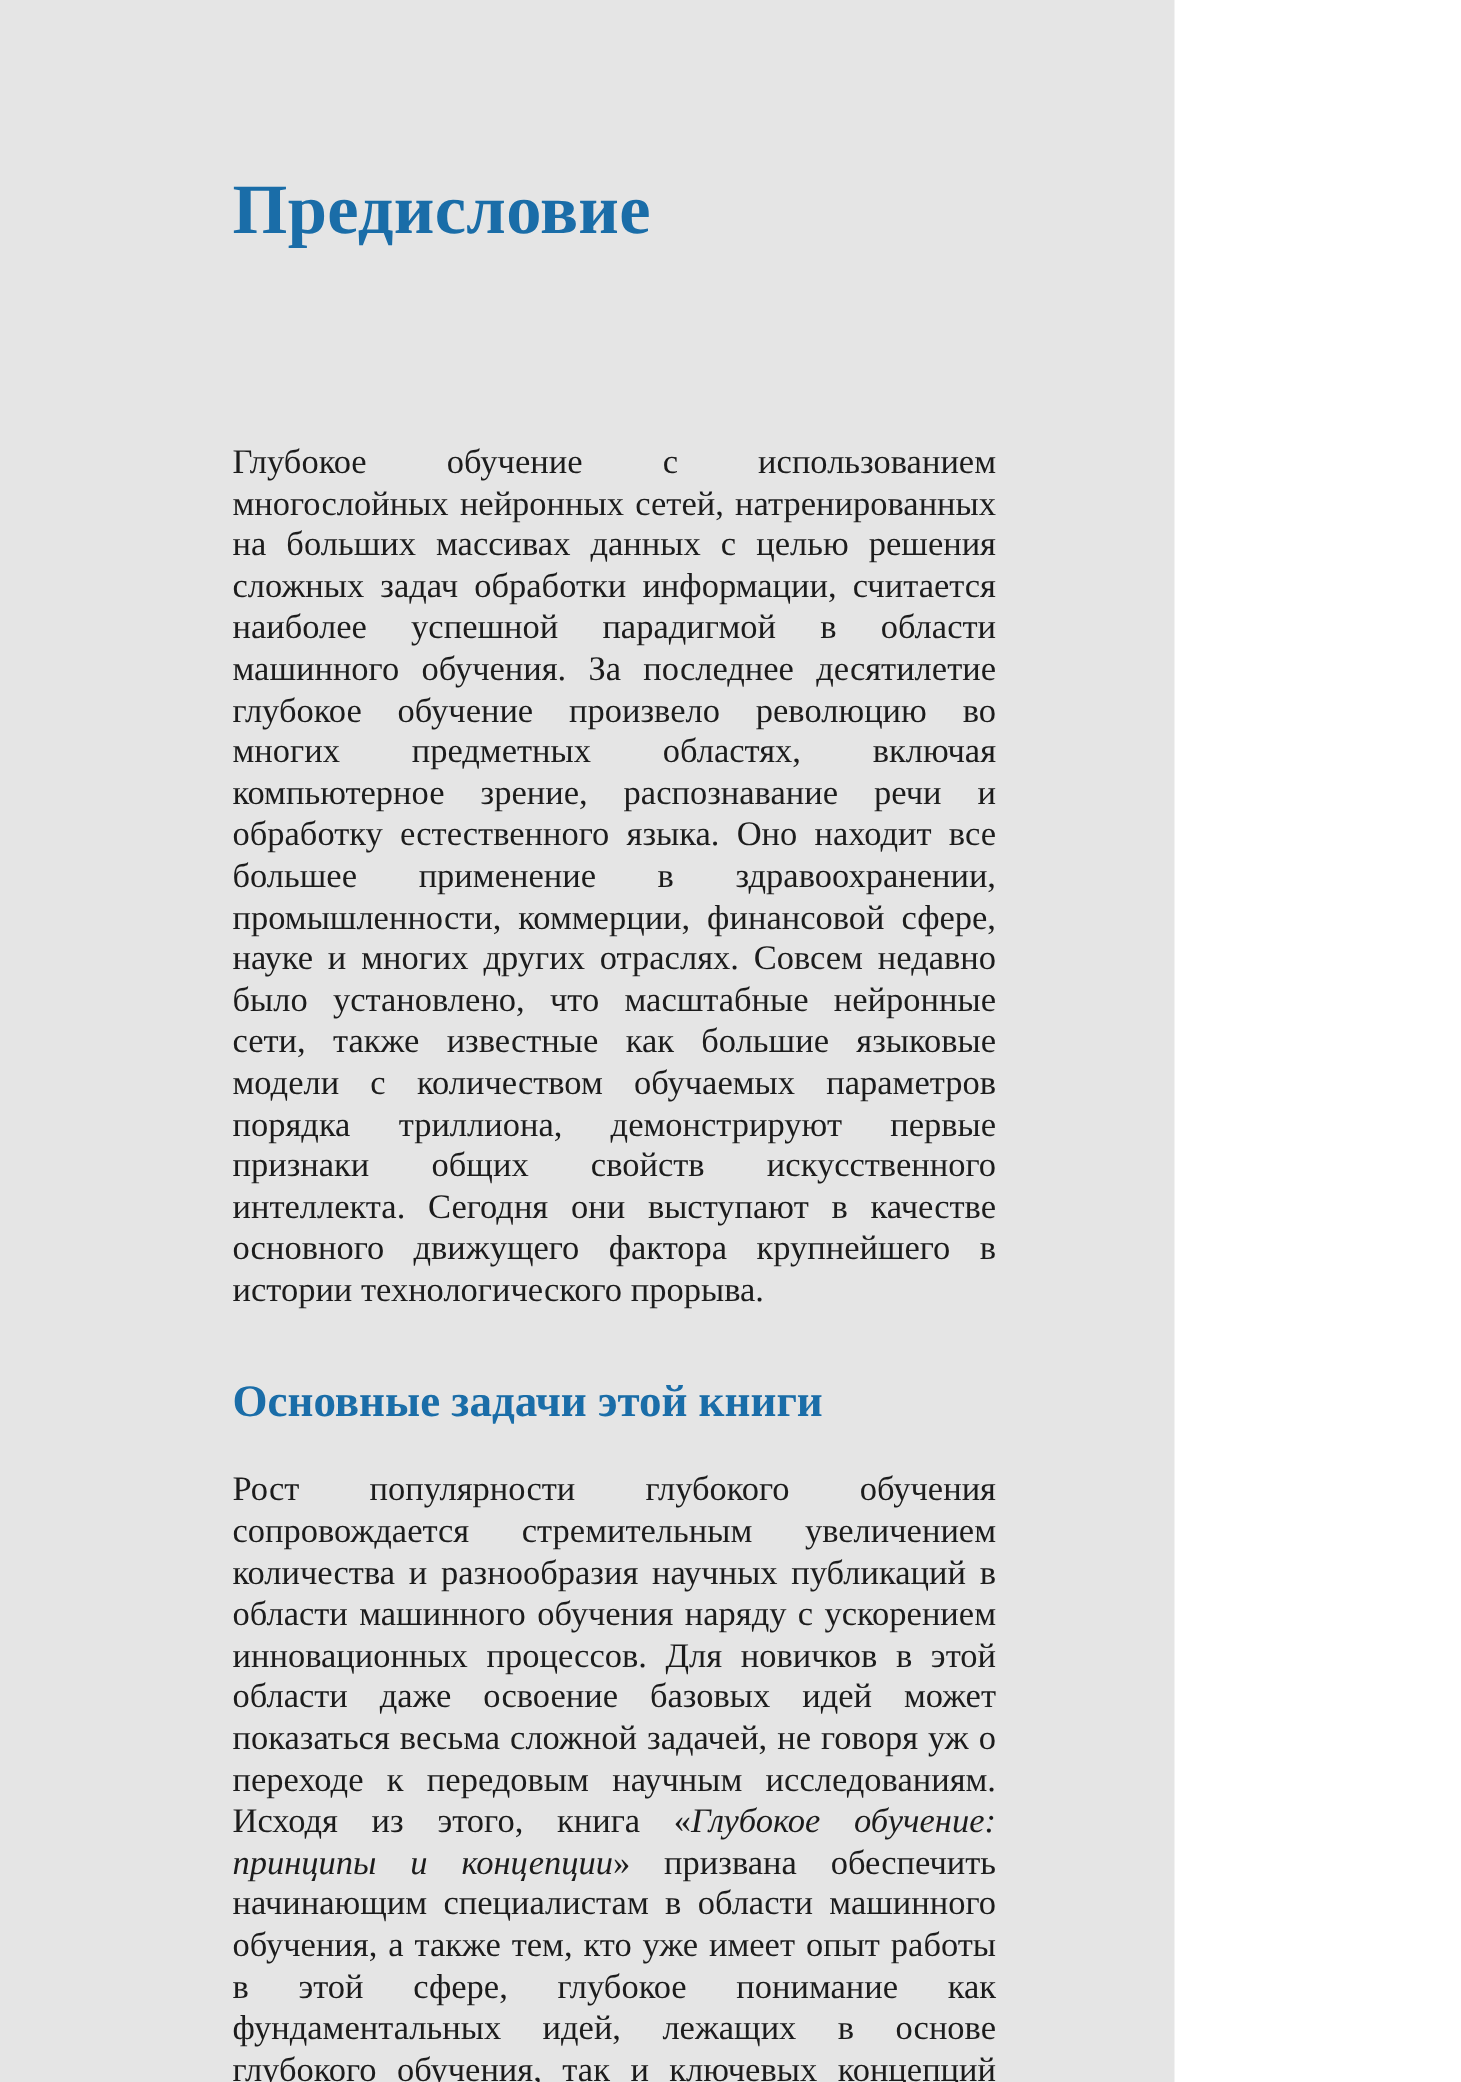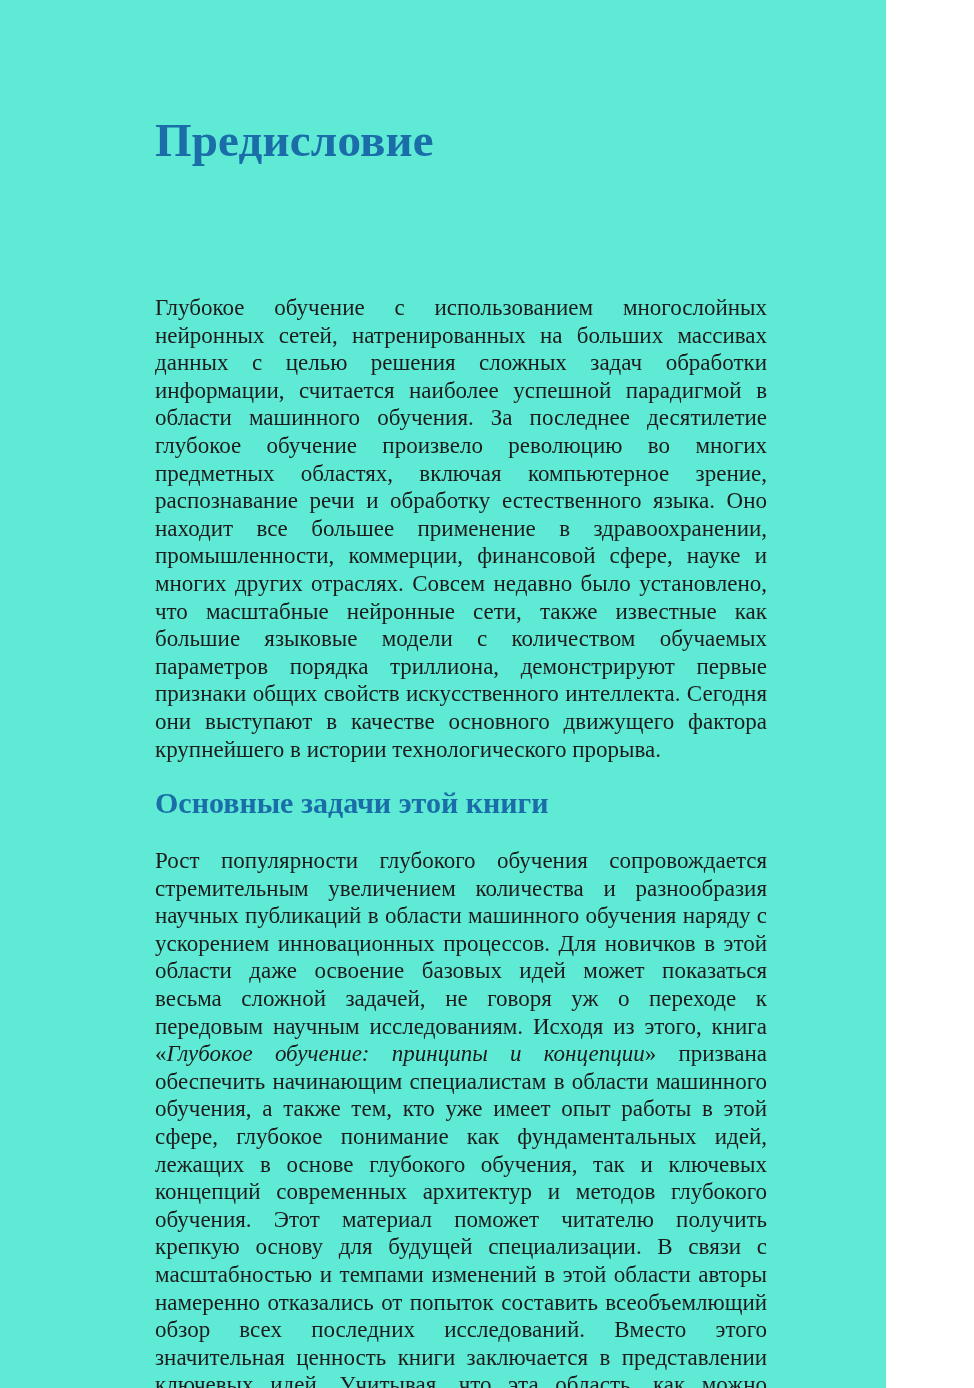--- a/index.html
+++ b/index.html
@@ -2,23 +2,23 @@
 <html lang="ru"><head>
 <meta charset="utf-8">
 <style>
   html, body {
     margin: 0;
     padding: 0;
     background: #ffffff;
   }
   .page {
     position: relative;
-    width: 886px;
+    width: 783px;
     height: 1388px;
-    background: #5eead4;
+    background: #e5e5e5;
     box-sizing: border-box;
     padding: 112px 119px 0 155px;
     overflow: hidden;
     font-family: "Liberation Serif", "DejaVu Serif", serif;
     color: #1c1c1c;
   }
   .chapter-title {
     margin: 0 0 126px 0;
     font-size: 47px;
     line-height: 56px;
@@ -27,21 +27,21 @@
     letter-spacing: 0.2px;
   }
   .body-paragraph {
     margin: 0;
     font-size: 23px;
     line-height: 27.6px;
     text-align: justify;
     color: #1c1c1c;
   }
   .section-heading {
-    margin: 22px 0 26px 0;
+    margin: 44px 0 26px 0;
     font-size: 30px;
     line-height: 36px;
     font-weight: 700;
     color: #1a6da8;
   }
   .italic {
     font-style: italic;
   }
 </style>
 </head>

